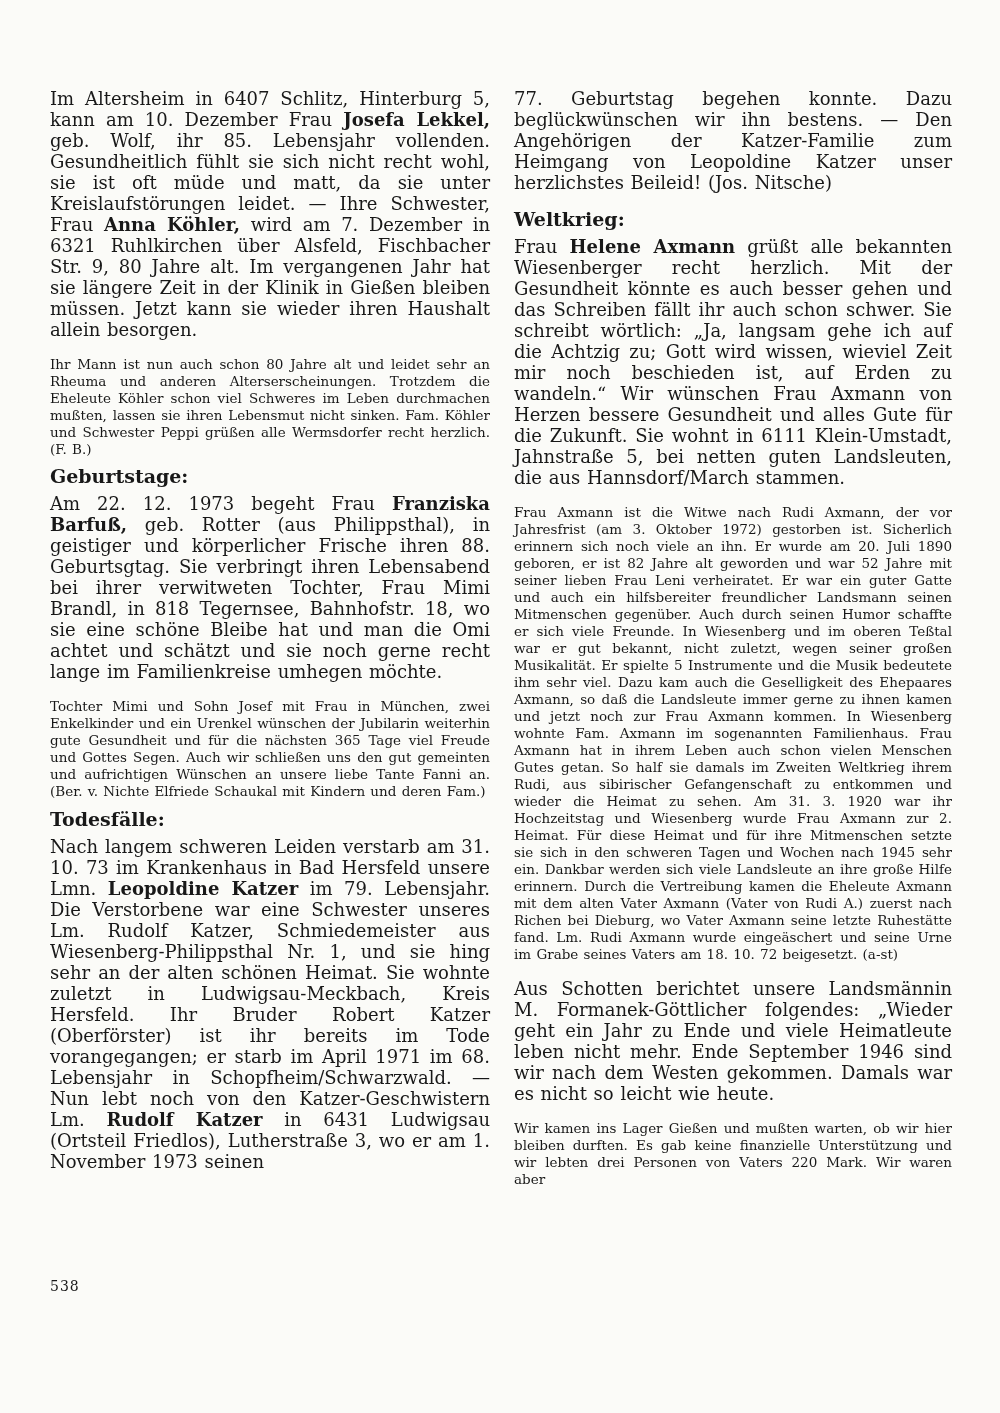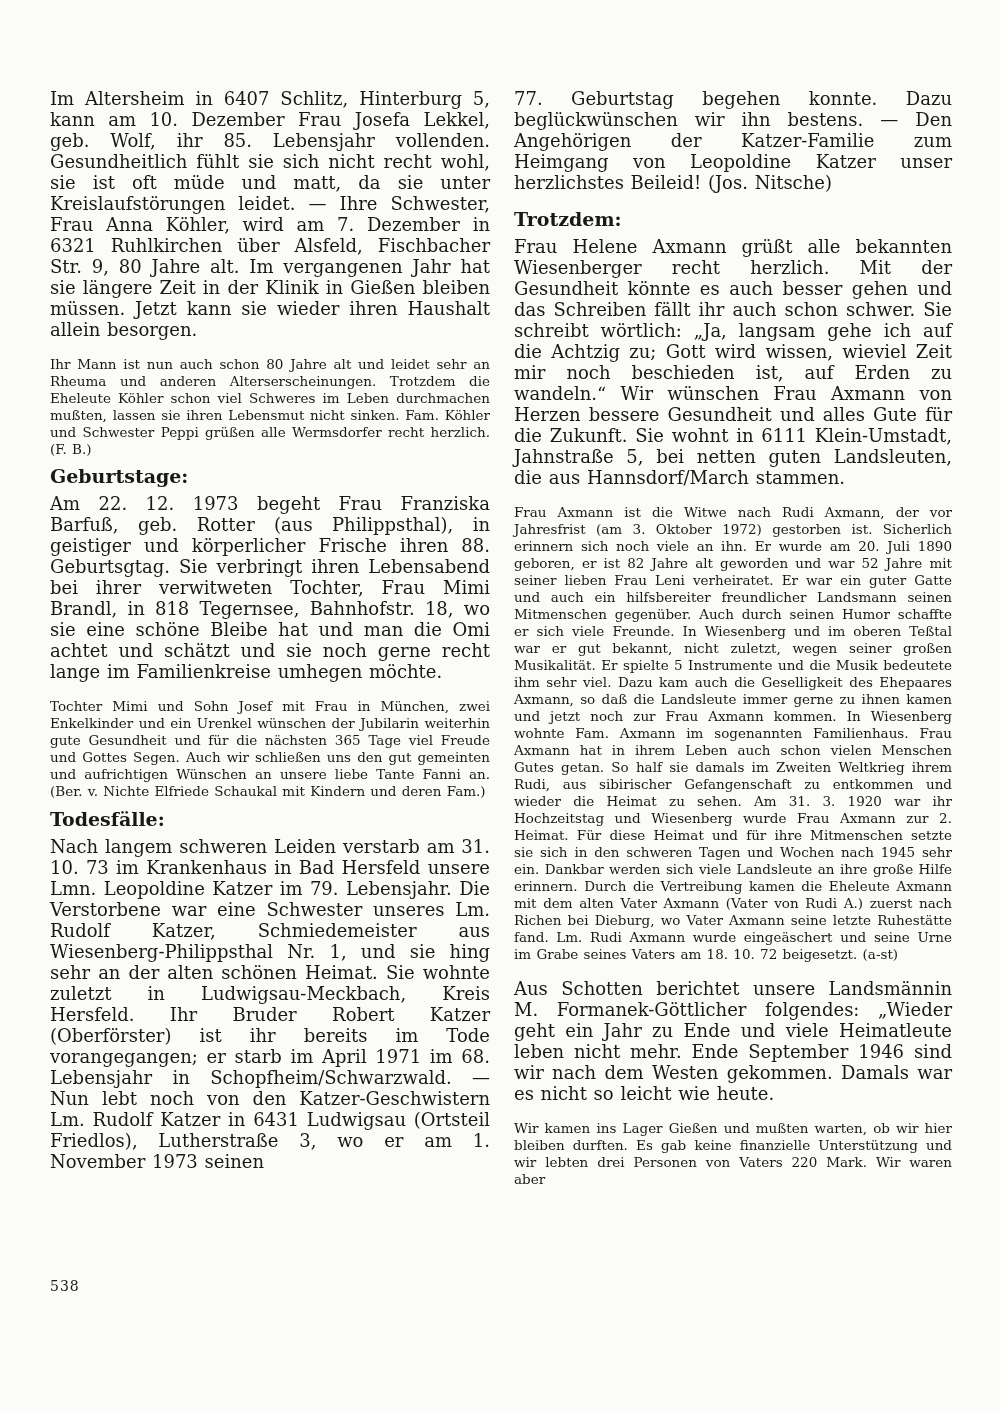--- a/index.html
+++ b/index.html
@@ -40,21 +40,21 @@
   }
   .h {
     font-size: 19px;
     font-weight: bold;
     margin-top: 7px;
     margin-bottom: 5px;
     line-height: 23px;
   }
   .mt-md { margin-top: 8px; }
   .mt-lg { margin-top: 15px; }
-  b { font-weight: normal; }
+  b { font-weight: bold; }
   .pagenum {
     position: absolute;
     left: 50px;
     top: 1278px;
     font-size: 14px;
     letter-spacing: 1px;
   }
 </style>
 </head>
 <body>
@@ -66,21 +66,21 @@
     <p class="small">Ihr Mann ist nun auch schon 80 Jahre alt und leidet sehr an Rheuma und anderen Alterserscheinungen. Trotzdem die Eheleute Köhler schon viel Schweres im Leben durchmachen mußten, lassen sie ihren Lebensmut nicht sinken. Fam. Köhler und Schwester Peppi grüßen alle Wermsdorfer recht herzlich. (F. B.)</p>
     <h3 class="h">Geburtstage:</h3>
     <p class="body"><span>Am 22. 12. 1973 begeht Frau </span><b>Franziska Barfuß,</b><span> geb. Rotter (aus Philippsthal), in geistiger und körperlicher Frische ihren 88. Geburtsgtag. Sie verbringt ihren Lebensabend bei ihrer verwitweten Tochter, Frau Mimi Brandl, in 818 Tegernsee, Bahnhofstr. 18, wo sie eine schöne Bleibe hat und man die Omi achtet und schätzt und sie noch gerne recht lange im Familienkreise umhegen möchte.</span></p>
     <p class="small">Tochter Mimi und Sohn Josef mit Frau in München, zwei Enkelkinder und ein Urenkel wünschen der Jubilarin weiterhin gute Gesundheit und für die nächsten 365 Tage viel Freude und Gottes Segen. Auch wir schließen uns den gut gemeinten und aufrichtigen Wünschen an unsere liebe Tante Fanni an. (Ber. v. Nichte Elfriede Schaukal mit Kindern und deren Fam.)</p>
     <h3 class="h mt-md">Todesfälle:</h3>
     <p class="body"><span>Nach langem schweren Leiden verstarb am 31. 10. 73 im Krankenhaus in Bad Hersfeld unsere Lmn. </span><b>Leopoldine Katzer</b><span> im 79. Lebensjahr. Die Verstorbene war eine Schwester unseres Lm. Rudolf Katzer, Schmiedemeister aus Wiesenberg-Philippsthal Nr. 1, und sie hing sehr an der alten schönen Heimat. Sie wohnte zuletzt in Ludwigsau-Meckbach, Kreis Hersfeld. Ihr Bruder Robert Katzer (Oberförster) ist ihr bereits im Tode vorangegangen; er starb im April 1971 im 68. Lebensjahr in Schopfheim/Schwarzwald. — Nun lebt noch von den Katzer-Geschwistern Lm. </span><b>Rudolf Katzer</b><span> in 6431 Ludwigsau (Ortsteil Friedlos), Lutherstraße 3, wo er am 1. November 1973 seinen</span></p>
   </div>
 
   <div class="col col-right">
     <p class="body">77. Geburtstag begehen konnte. Dazu beglückwünschen wir ihn bestens. — Den Angehörigen der Katzer-Familie zum Heimgang von Leopoldine Katzer unser herzlichstes Beileid! (Jos. Nitsche)</p>
-    <h3 class="h mt-lg">Trotzdem:</h3>
+    <h3 class="h mt-lg">Weltkrieg:</h3>
     <p class="body"><span>Frau </span><b>Helene Axmann</b><span> grüßt alle bekannten Wiesenberger recht herzlich. Mit der Gesundheit könnte es auch besser gehen und das Schreiben fällt ihr auch schon schwer. Sie schreibt wörtlich: „Ja, langsam gehe ich auf die Achtzig zu; Gott wird wissen, wieviel Zeit mir noch beschieden ist, auf Erden zu wandeln.“ Wir wünschen Frau Axmann von Herzen bessere Gesundheit und alles Gute für die Zukunft. Sie wohnt in 6111 Klein-Umstadt, Jahnstraße 5, bei netten guten Landsleuten, die aus Hannsdorf/March stammen.</span></p>
     <p class="small">Frau Axmann ist die Witwe nach Rudi Axmann, der vor Jahresfrist (am 3. Oktober 1972) gestorben ist. Sicherlich erinnern sich noch viele an ihn. Er wurde am 20. Juli 1890 geboren, er ist 82 Jahre alt geworden und war 52 Jahre mit seiner lieben Frau Leni verheiratet. Er war ein guter Gatte und auch ein hilfsbereiter freundlicher Landsmann seinen Mitmenschen gegenüber. Auch durch seinen Humor schaffte er sich viele Freunde. In Wiesenberg und im oberen Teßtal war er gut bekannt, nicht zuletzt, wegen seiner großen Musikalität. Er spielte 5 Instrumente und die Musik bedeutete ihm sehr viel. Dazu kam auch die Geselligkeit des Ehepaares Axmann, so daß die Landsleute immer gerne zu ihnen kamen und jetzt noch zur Frau Axmann kommen. In Wiesenberg wohnte Fam. Axmann im sogenannten Familienhaus. Frau Axmann hat in ihrem Leben auch schon vielen Menschen Gutes getan. So half sie damals im Zweiten Weltkrieg ihrem Rudi, aus sibirischer Gefangenschaft zu entkommen und wieder die Heimat zu sehen. Am 31. 3. 1920 war ihr Hochzeitstag und Wiesenberg wurde Frau Axmann zur 2. Heimat. Für diese Heimat und für ihre Mitmenschen setzte sie sich in den schweren Tagen und Wochen nach 1945 sehr ein. Dankbar werden sich viele Landsleute an ihre große Hilfe erinnern. Durch die Vertreibung kamen die Eheleute Axmann mit dem alten Vater Axmann (Vater von Rudi A.) zuerst nach Richen bei Dieburg, wo Vater Axmann seine letzte Ruhestätte fand. Lm. Rudi Axmann wurde eingeäschert und seine Urne im Grabe seines Vaters am 18. 10. 72 beigesetzt. (a-st)</p>
     <p class="body mt-lg">Aus Schotten berichtet unsere Landsmännin M. Formanek-Göttlicher folgendes: „Wieder geht ein Jahr zu Ende und viele Heimatleute leben nicht mehr. Ende September 1946 sind wir nach dem Westen gekommen. Damals war es nicht so leicht wie heute.</p>
     <p class="small">Wir kamen ins Lager Gießen und mußten warten, ob wir hier bleiben durften. Es gab keine finanzielle Unterstützung und wir lebten drei Personen von Vaters 220 Mark. Wir waren aber</p>
   </div>
 
   <div class="pagenum">538</div>
 
 </div>
 

